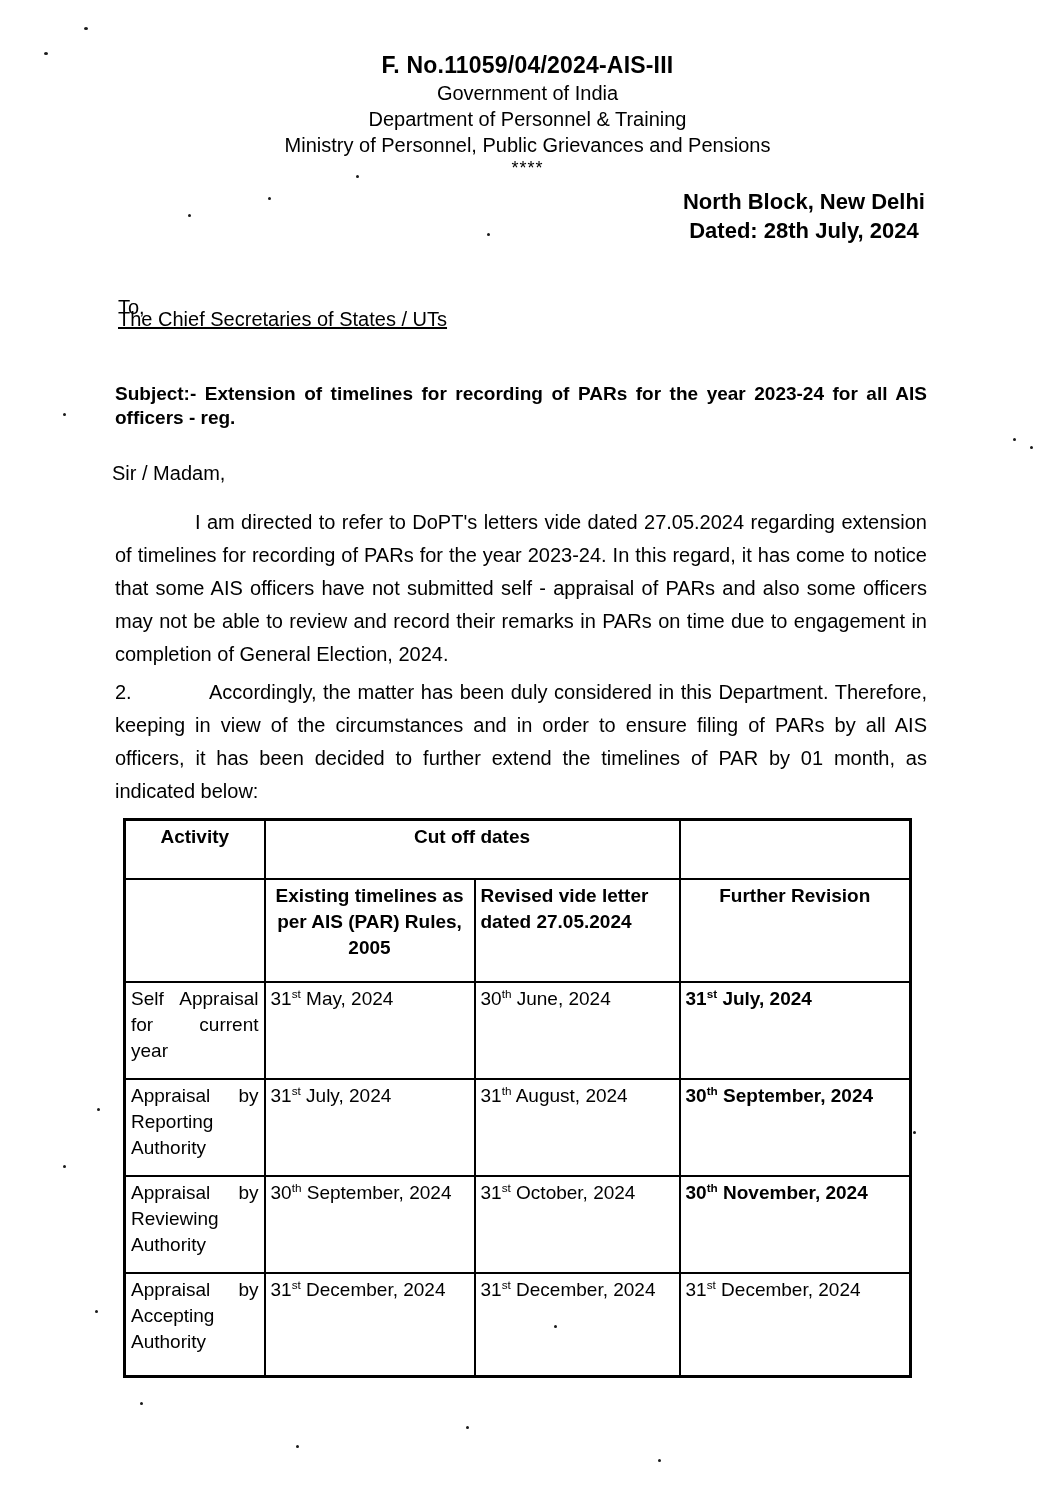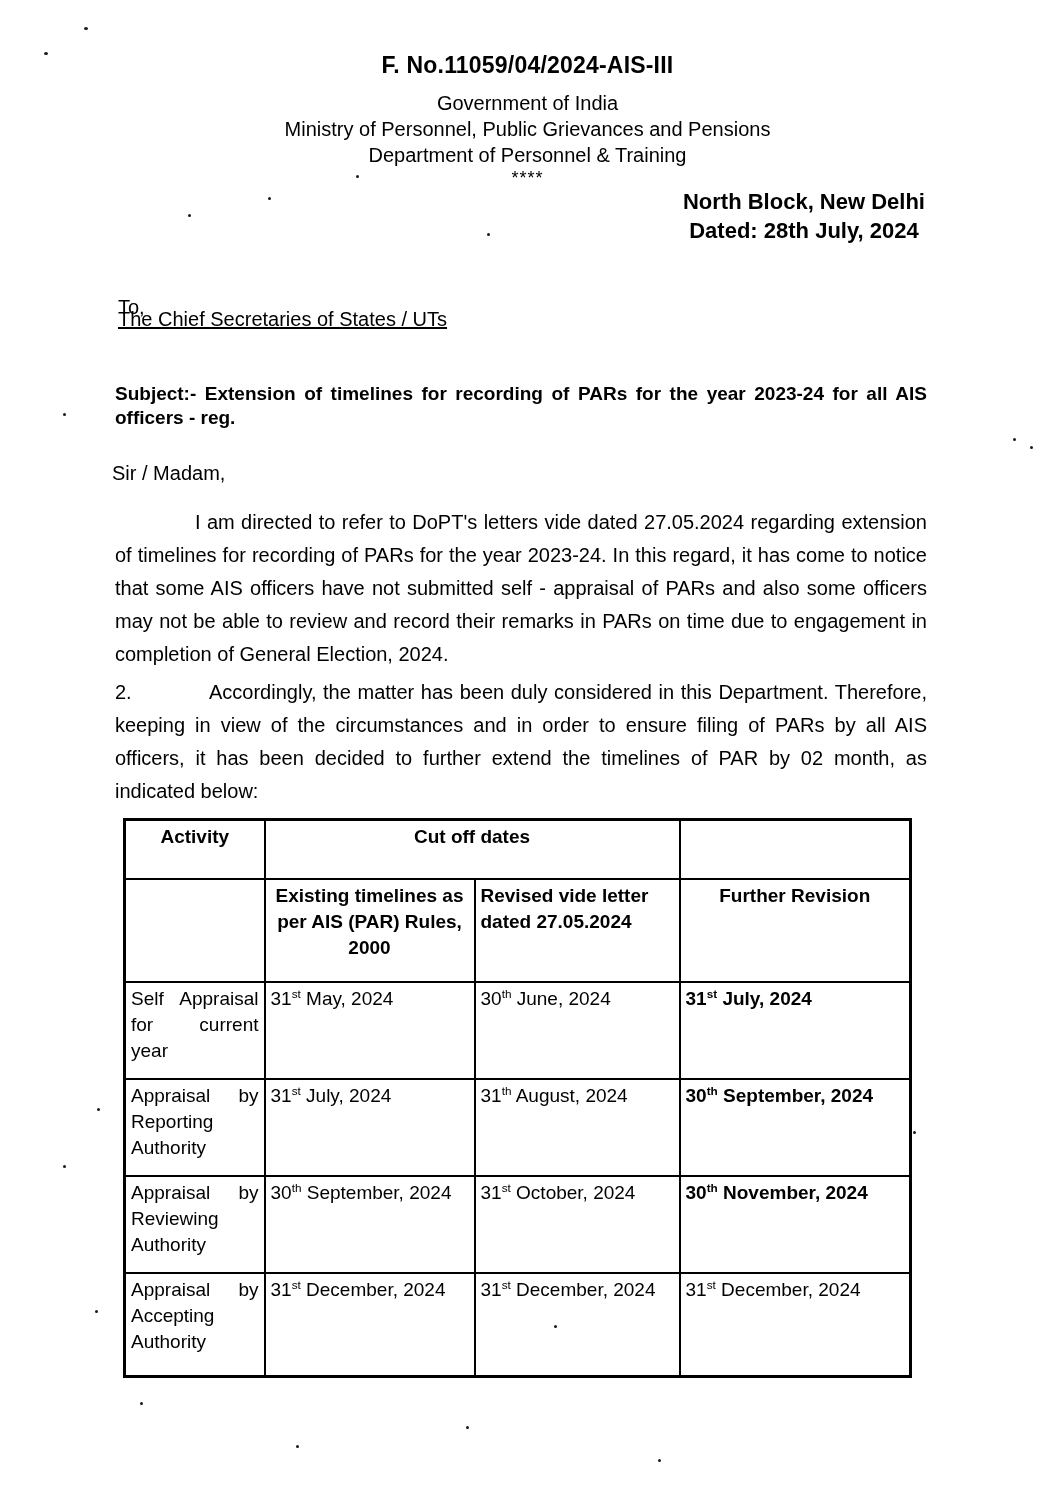--- a/index.html
+++ b/index.html
@@ -6,21 +6,21 @@
   .page {
     position:relative;
     width:1055px; height:1499px;
     margin:0 auto;
     background:#ffffff;
     color:#000;
     font-family:"Liberation Sans","DejaVu Sans",sans-serif;
     overflow:hidden;
   }
   .center-head { position:absolute; top:52px; left:0; width:100%; text-align:center; }
-  .file-no { font-size:23px; font-weight:bold; letter-spacing:0.2px; margin-bottom:11px;text-align:center; }
+  .file-no { font-size:23px; font-weight:bold; letter-spacing:0.2px; margin-bottom:1px;text-align:center; }
   .org-line { font-size:20px; line-height:26px; }
   .stars { font-size:18px; line-height:20px; letter-spacing:1px; }
 
   .place-block {
     position:absolute; top:187px; right:130px;
     text-align:center; font-weight:bold; font-size:22px; line-height:29px;
   }
 
   .to-label { position:absolute; left:118px; top:256px; font-size:20px;margin-top:40px; }
   .addressee { position:absolute; left:118px; top:308px; font-size:20px;text-decoration:underline; }
@@ -70,57 +70,57 @@
   .speck.b { width:4px; height:3px; }
 </style>
 </head>
 <body>
 
 <div class="page">
 
   <div class="center-head">
     <div class="file-no">F. No.11059/04/2024-AIS-III</div>
     <div class="org-line">Government of India</div>
+    <div class="org-line">Department of Personnel &amp; Training</div>
     <div class="org-line">Ministry of Personnel, Public Grievances and Pensions</div>
-    <div class="org-line">Department of Personnel &amp; Training</div>
     <div class="stars">****</div>
   </div>
 
   <div class="place-block">
     <div>North Block, New Delhi</div>
     <div>Dated: 28th July, 2024</div>
   </div>
 
   <div class="to-label">To,</div>
   <div class="addressee">The Chief Secretaries of States / UTs</div>
 
   <div class="subject">Subject:- Extension of timelines for recording of PARs for the year 2023-24  for all AIS officers - reg.</div>
 
   <div class="greeting">Sir / Madam,</div>
 
   <div class="para para1">I am directed to refer to DoPT's letters vide dated 27.05.2024 regarding extension of timelines for recording of PARs for the year 2023-24. In this regard, it has come to notice that some AIS officers have not submitted self - appraisal of PARs and also some officers may not be able to review and record their remarks in PARs on time due to engagement in completion of General Election, 2024.</div>
 
-  <div class="para para2"><span class="para-num">2.</span><span>Accordingly, the matter has been duly considered in this Department. Therefore, keeping in view of the circumstances and in order to ensure filing of PARs by all AIS officers, it has been decided to further extend the timelines of PAR by 02 month, as indicated below:</span></div>
+  <div class="para para2"><span class="para-num">2.</span><span>Accordingly, the matter has been duly considered in this Department. Therefore, keeping in view of the circumstances and in order to ensure filing of PARs by all AIS officers, it has been decided to further extend the timelines of PAR by 01 month, as indicated below:</span></div>
 
   <table class="timeline">
     <colgroup>
         <col class="c1">
         <col class="c2">
         <col class="c3">
         <col class="c4">
       </colgroup>
     <thead>
       <tr class="hrow1">
         <th>Activity</th>
         <th colspan="2">Cut off dates</th>
         <th></th>
       </tr>
       <tr class="hrow2">
         <th></th>
-        <th>Existing timelines as per AIS (PAR) Rules, 2000</th>
+        <th>Existing timelines as per AIS (PAR) Rules, 2005</th>
         <th class="left">Revised vide letter dated 27.05.2024</th>
         <th>Further Revision</th>
       </tr>
     </thead>
     <tbody>
       <tr class="r1">
         <td class="activity">Self Appraisal for current year</td>
         <td class="date">31<sup>st</sup> May, 2024</td>
         <td class="date">30<sup>th</sup> June, 2024</td>
         <td class="date further-bold">31<sup>st</sup> July, 2024</td>

